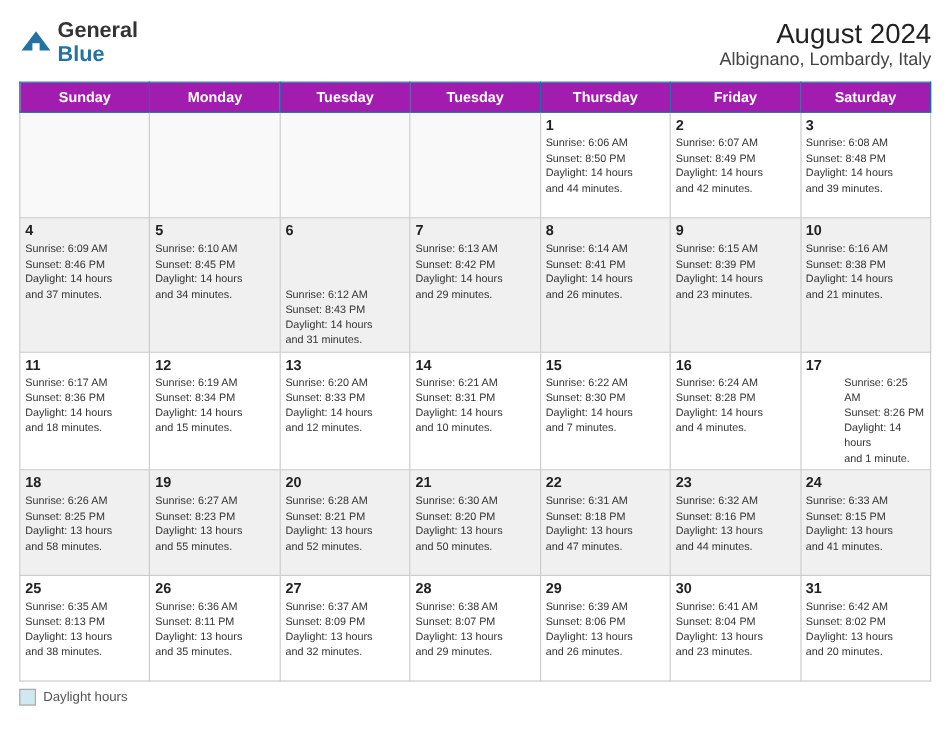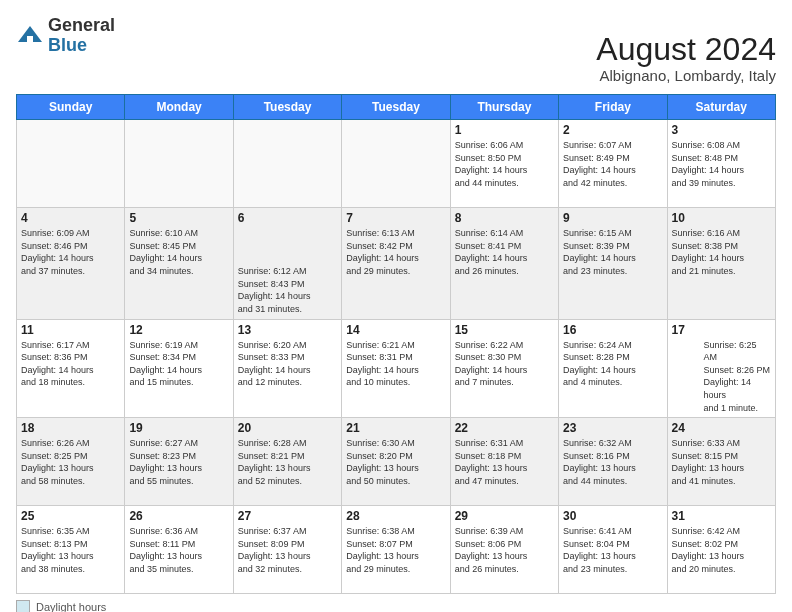--- a/index.html
+++ b/index.html
@@ -36,39 +36,38 @@
     .logo-general { color: #333; }
     .logo-blue { color: #2471a3; }
     .logo-icon {
       width: 28px;
       height: 28px;
     }
     .title-block {
       text-align: right;
     }
     .month-year {
-      font-size: 32px;
+      font-size: 23px;
       font-weight: normal;
       color: #222;
       line-height: 1.1;
-      margin-top: 16px;
     }
     .location {
       font-size: 15px;
       color: #444;
     }
     .calendar {
       flex: 1;
       border: 1px solid #ccc;
       border-collapse: collapse;
       width: 100%;
       table-layout: fixed;
     }
     .calendar th {
-      background-color: #3b82f6;
+      background-color: #a21caf;
       color: white;
       text-align: center;
       font-size: 12px;
       font-weight: bold;
       padding: 5px 2px;
       border: 1px solid #1a6fa0;
     }
     .calendar td {
       border: 1px solid #ccc;
       vertical-align: top;

